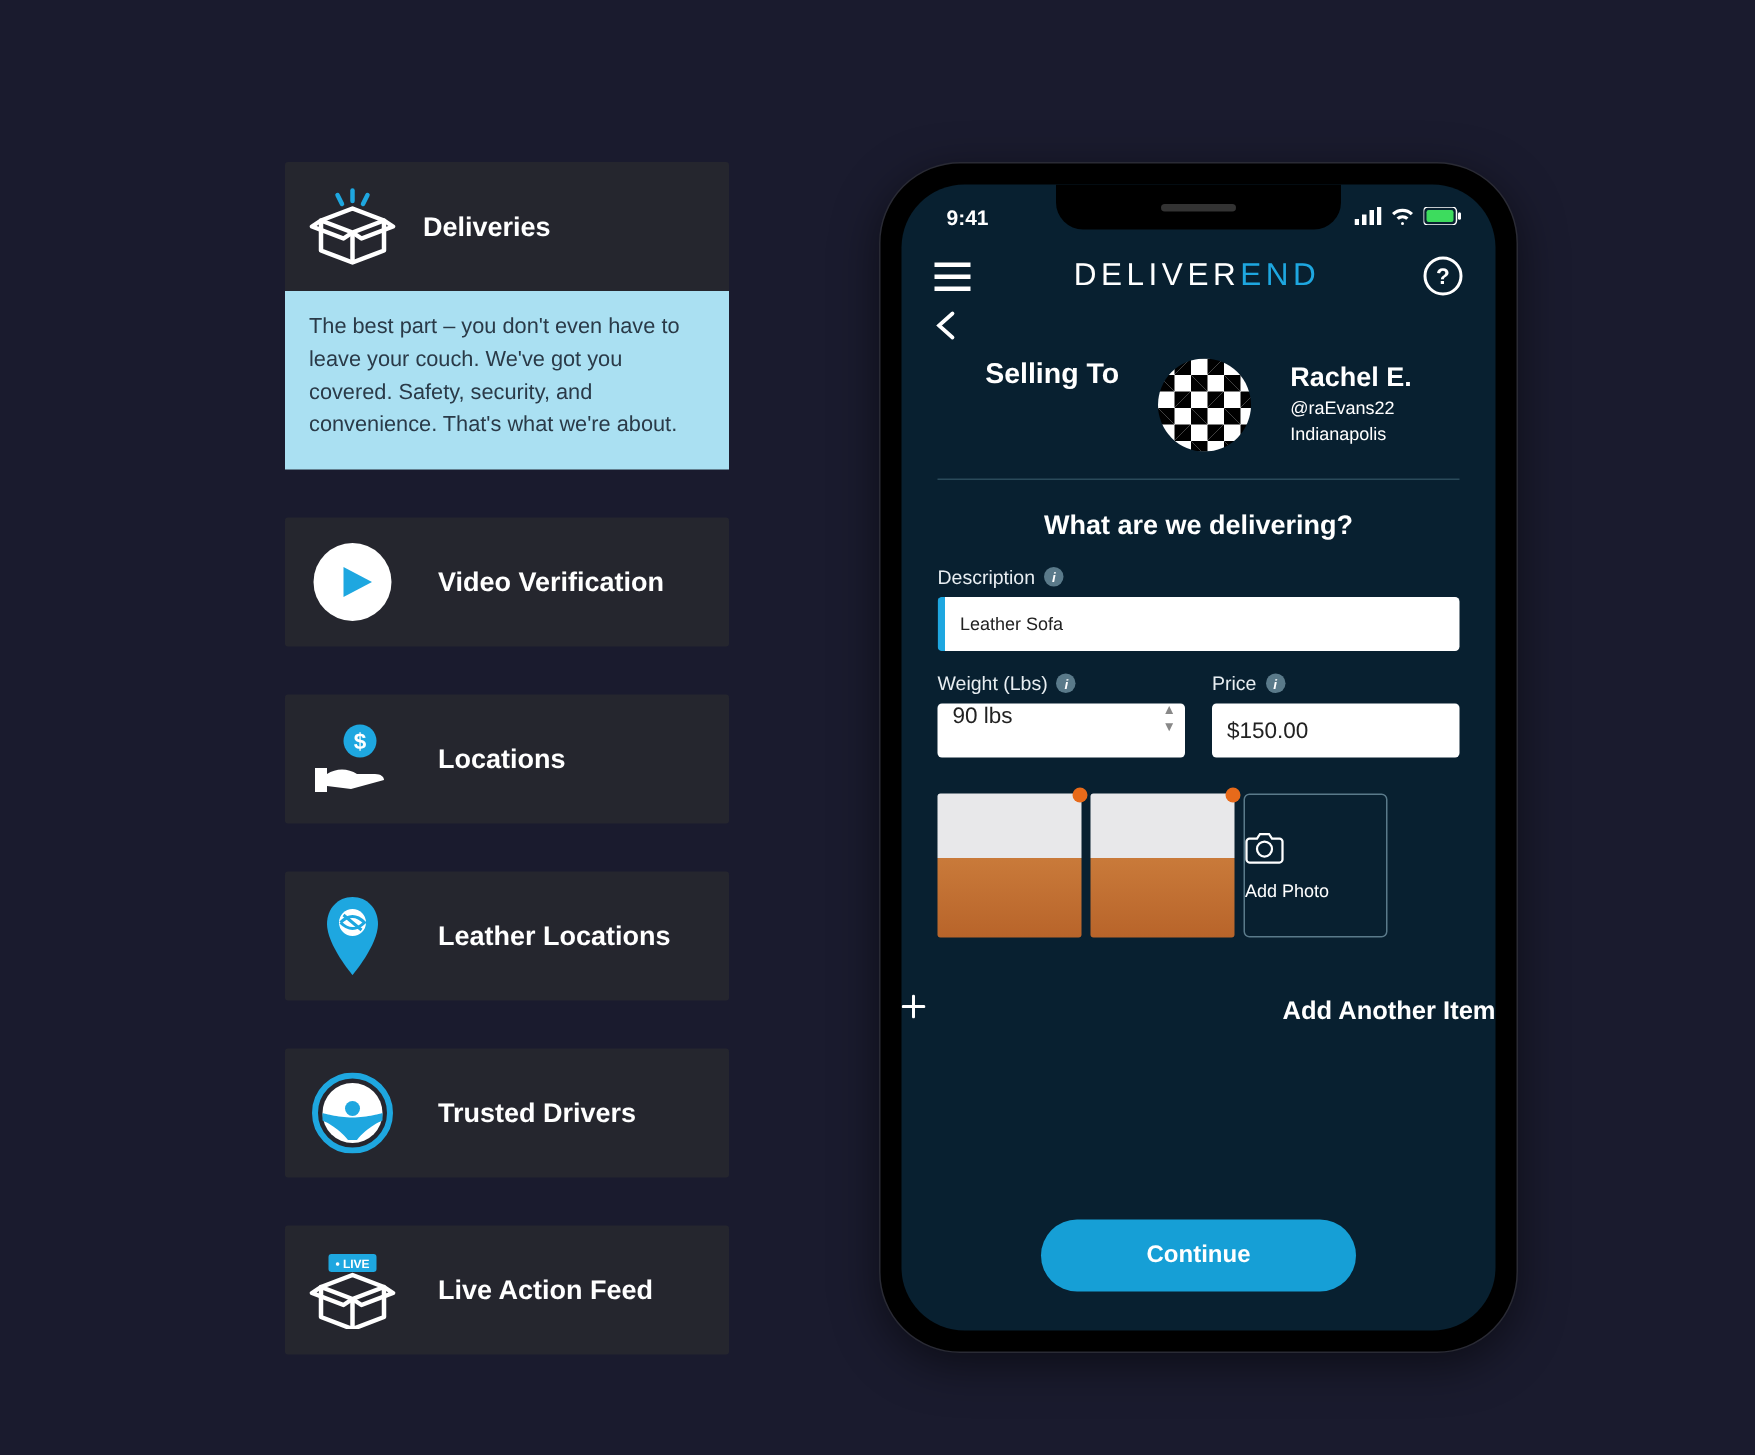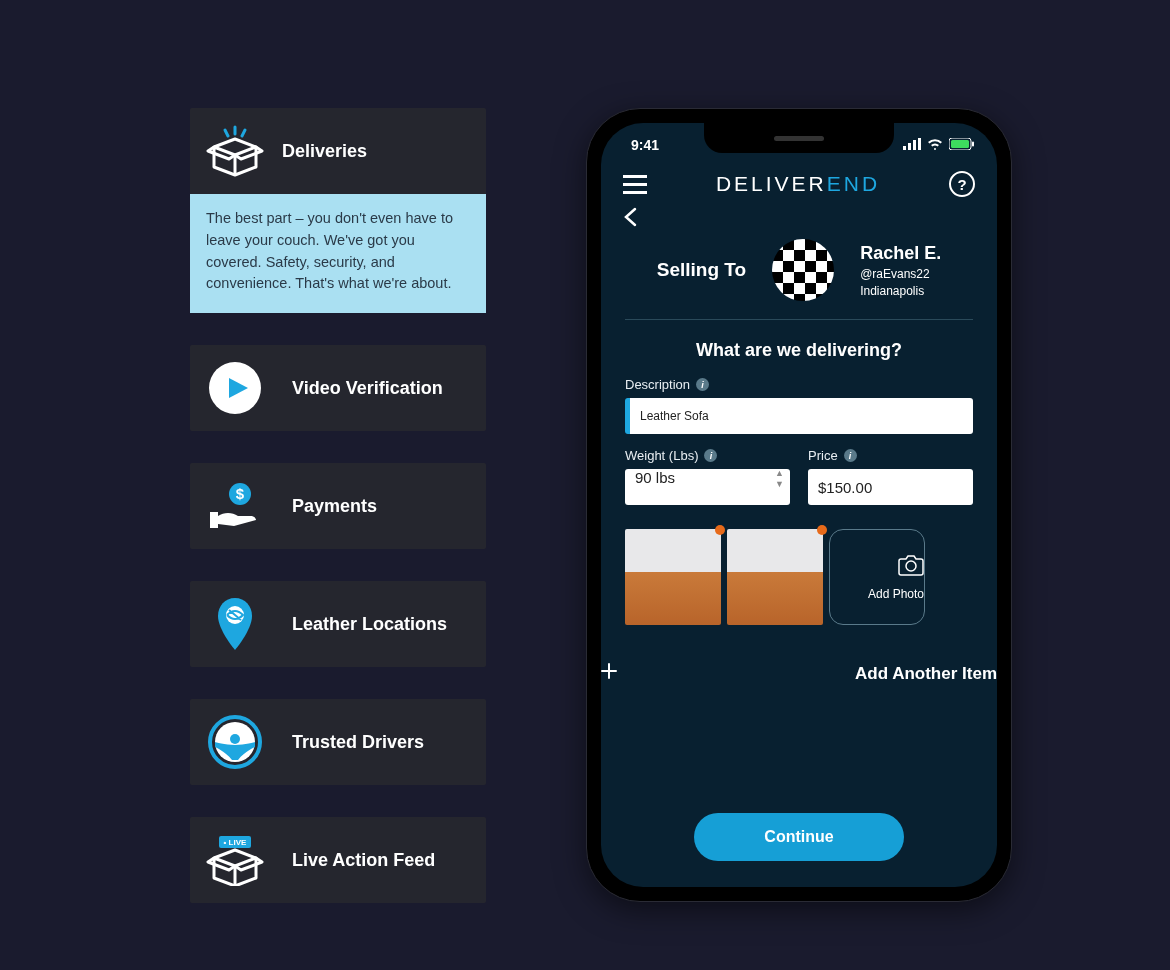--- a/index.html
+++ b/index.html
@@ -127,21 +127,21 @@
     display:flex; align-items:center; justify-content:center; font-size:15px; font-weight:700;
     cursor:pointer;
   }
   .back-arrow {
     padding: 2px 22px;
     font-size: 22px;
     cursor:pointer;
   }
   .selling-to {
     display:flex;
-    align-items:center;
+    align-items:flex-start;
     justify-content:center;
     gap: 26px;
     padding: 4px 24px 18px;
   }
   .selling-to-label { font-size: 19px; font-weight:600; }
   .avatar {
     width: 62px; height: 62px; border-radius:50%; background:#fff;
     background-image:
       linear-gradient(45deg, #000 25%, transparent 25%),
       linear-gradient(-45deg, #000 25%, transparent 25%),
@@ -203,23 +203,23 @@
     width: 96px; height: 96px; background: linear-gradient(180deg,#e8e8ea 0%, #e8e8ea 45%, #c97a3a 45%, #b8642a 100%);
     position:relative;
     border-radius:2px;
   }
   .photo-thumb::before {
     content:''; position:absolute; top:-4px; right:-4px;
     width:10px; height:10px; background:#e76a1a; border-radius:50%;
   }
   .add-photo {
     width: 96px; height:96px; border:1px solid #5a7a8a;
-    display:flex; flex-direction:column; align-items:flex-end; justify-content:center;
+    display:flex; flex-direction:column; align-items:flex-start; justify-content:center;
     gap:8px; font-size:12px; cursor:pointer;
-    border-radius:14px;
+    border-radius:4px;
   }
   .add-another {
     display:flex; align-items:center; justify-content:space-between; gap:12px;
     font-size:17px; font-weight:600; padding: 38px 0 0;
     cursor:pointer;
   }
   .continue-btn {
     position:absolute;
     bottom: 26px;
     left: 50%;
@@ -276,21 +276,21 @@
     </div>
 
     <div class="feature-card">
       <div class="icon-wrap">
         <svg width="58" height="48" viewBox="0 0 58 48">
           <circle cx="34" cy="12" r="11" fill="#1ea7e0"></circle>
           <text x="34" y="17" text-anchor="middle" fill="#fff" font-size="15" font-weight="700">$</text>
           <path d="M4 30 L4 46 L12 46 L12 30 Z M12 34 C18 30 26 30 32 34 L44 34 C48 34 50 36 50 38 L28 44 L12 42" fill="#fff"></path>
         </svg>
       </div>
-      <div class="label">Payments</div>
+      <div class="label">Locations</div>
     </div>
 
     <div class="feature-card">
       <div class="icon-wrap">
         <svg width="40" height="56" viewBox="0 0 40 56">
           <path d="M20 2 C10 2 3 10 3 20 C3 34 20 54 20 54 C20 54 37 34 37 20 C37 10 30 2 20 2 Z" fill="#1ea7e0"></path>
           <circle cx="20" cy="19" r="9" fill="#fff"></circle>
           <path d="M14 14 L26 24 M12 19 C12 19 16 15 20 15 C24 15 28 19 28 19 C28 19 24 23 20 23 C16 23 12 19 12 19" stroke="#1ea7e0" stroke-width="2" fill="none"></path>
         </svg>
       </div>

